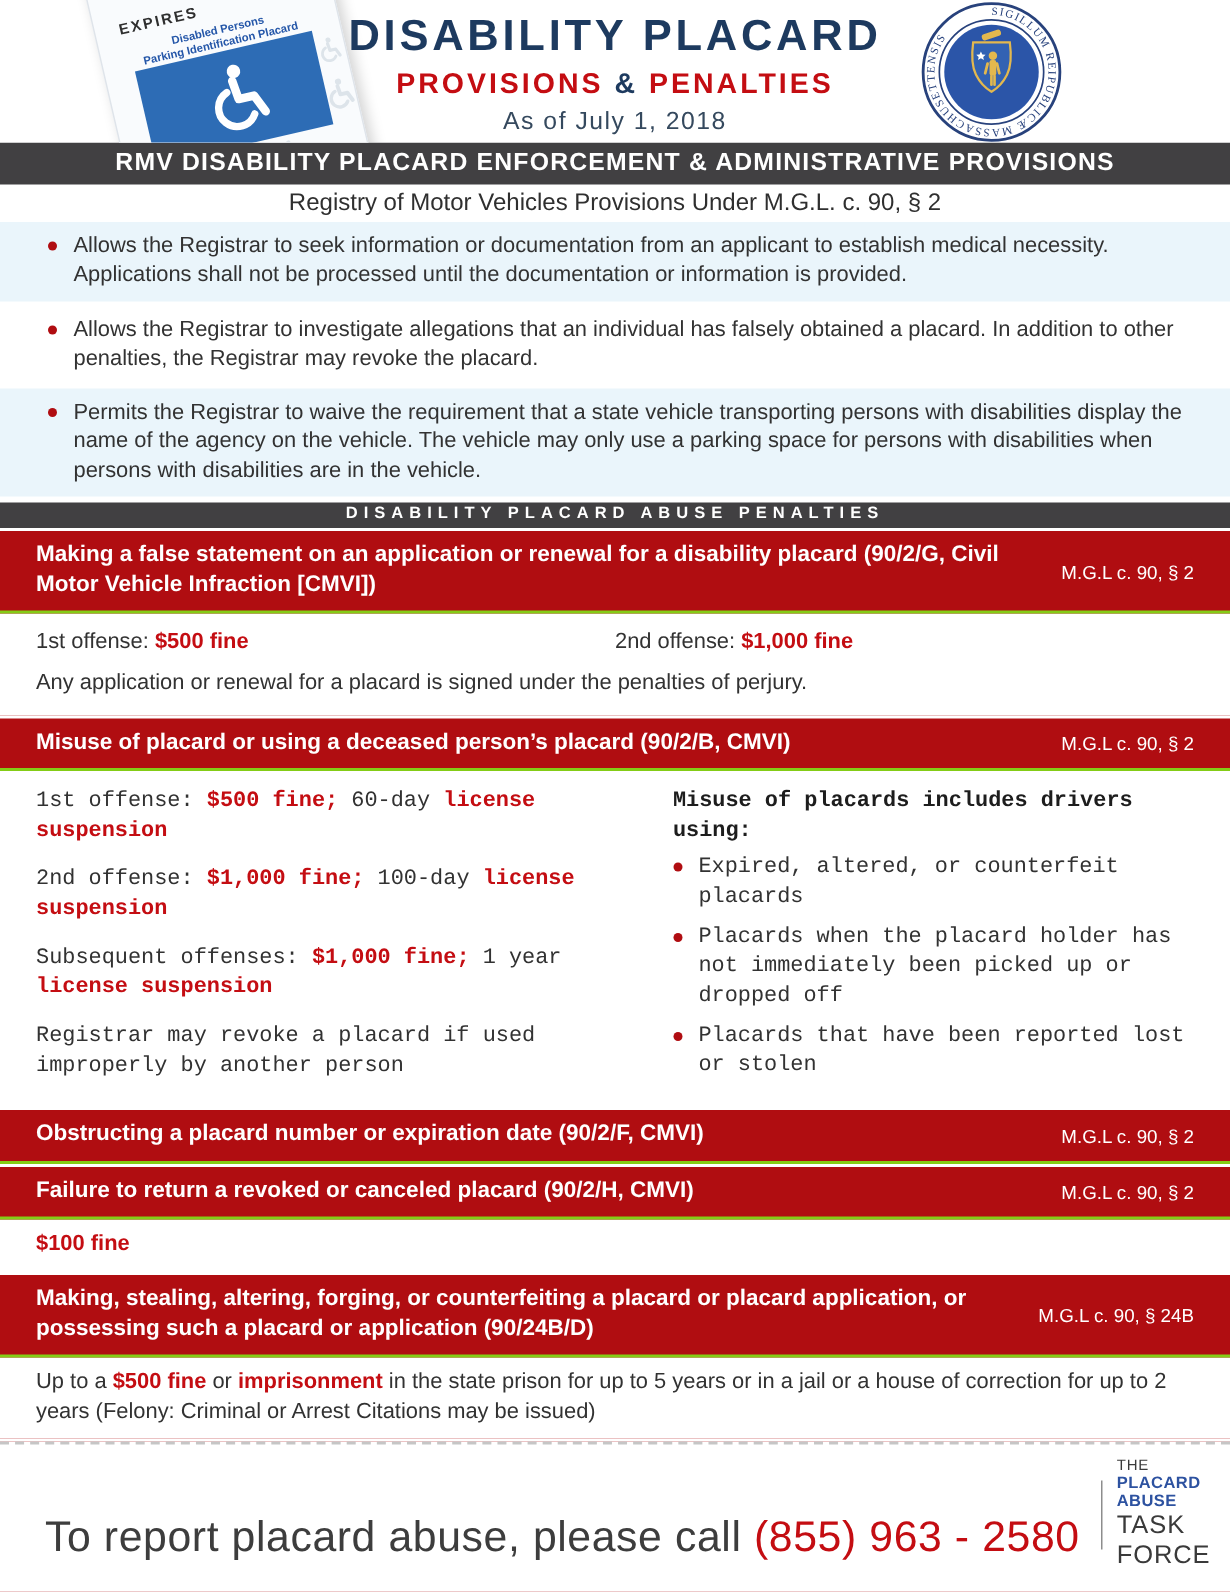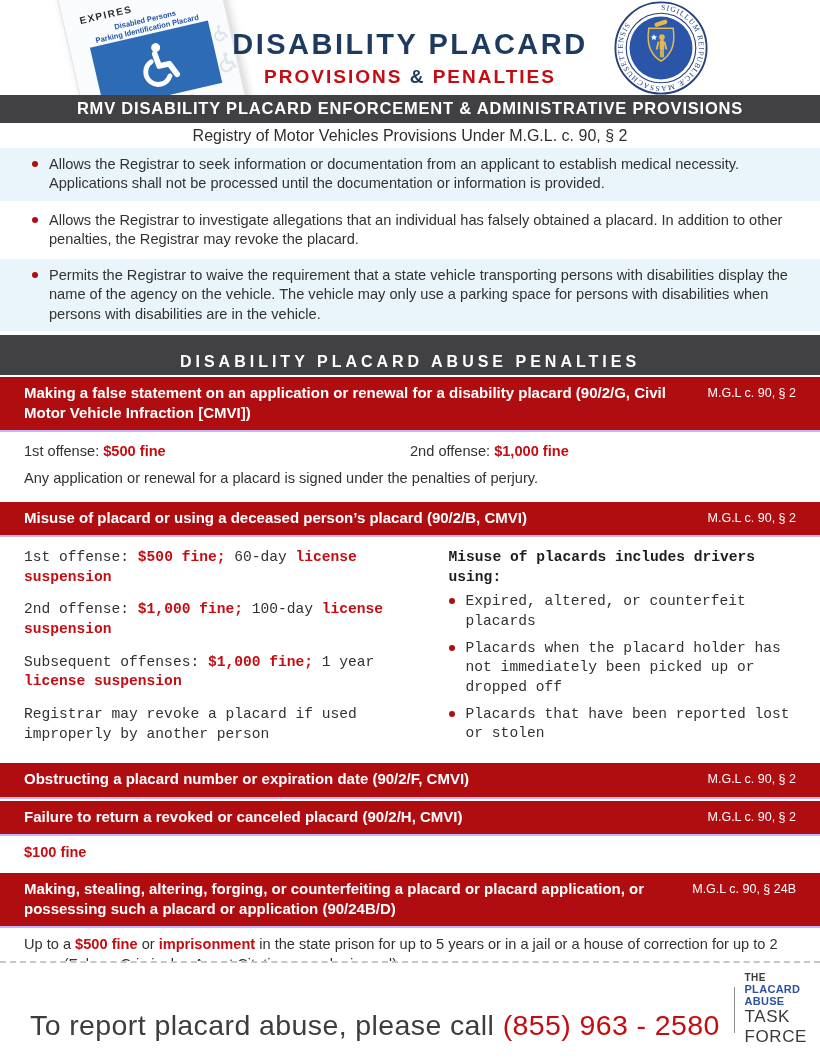--- a/index.html
+++ b/index.html
@@ -17,42 +17,42 @@
 
   
   .masthead{position:relative;height:95px;overflow:hidden;background:#fff;}
   .placard-wrap{position:absolute;left:60px;top:-118px;width:162px;height:240px;transform:rotate(-13deg);}
   .placard-card{position:relative;width:162px;height:240px;background:#f9fbfd;border:1px solid #dfe4ea;box-shadow:3px 4px 9px rgba(0,0,0,.18);}
   .placard-expires{position:absolute;top:118px;left:16px;font-size:10px;font-weight:700;letter-spacing:1.5px;color:#2e2e2e;}
   .placard-title{position:absolute;top:133px;left:0;width:100%;text-align:center;font-size:7.5px;font-weight:700;color:#2456a8;line-height:1.25;}
   .placard-square{position:absolute;top:152px;left:20px;width:121px;height:64px;background:#2d6cb5;display:flex;align-items:center;justify-content:center;color:#fff;}
   .placard-square svg{width:48px;height:48px;}
   .wc-mark{position:absolute;color:#dde4ea;}
-  .masthead-center{position:absolute;left:50%;transform:translateX(-50%);top:28px;width:440px;text-align:center;}
+  .masthead-center{position:absolute;left:50%;transform:translateX(-50%);top:8px;width:440px;text-align:center;}
   .main-title{font-size:29px;font-weight:600;letter-spacing:2.5px;color:var(--navy);}
   .sub-title{margin-top:5px;font-size:19px;font-weight:700;letter-spacing:2px;color:var(--text-red);}
   .sub-title .amp{color:var(--navy);font-weight:600;}
   .date-line{margin-top:4px;font-size:16.5px;color:#35495e;letter-spacing:1px;}
   .seal{position:absolute;right:112px;top:1px;width:94px;height:94px;}
 
   
   .bar-dark{background:var(--charcoal);color:#fff;text-align:center;font-weight:700;}
   .bar-enforcement{font-size:16.5px;letter-spacing:.8px;padding:4px 6px 5px;}
-  .bar-abuse{font-size:16px;letter-spacing:4px;padding:18px 6px 4px;margin-top:4px;}
+  .bar-abuse{font-size:11px;letter-spacing:4px;padding:1px 6px 4px;margin-top:4px;}
 
   .registry-subtitle{text-align:center;font-size:16px;color:#2f2f2f;padding:4px 0 3px;}
 
   
   .provisions{list-style:none;}
   .provisions li{display:flex;padding:7px 22px 7px 32px;margin-bottom:3px;font-size:14.6px;line-height:1.32;color:#323232;}
   .provisions li.alt{background:var(--light-blue);}
   .dot{flex:none;width:6px;height:6px;border-radius:50%;background:var(--bar-red);margin:6px 11px 0 0;}
 
   
-  .red-bar{background:var(--bar-red);color:#fff;display:flex;justify-content:space-between;align-items:flex-start;padding:6px 24px 7px;border-top:2px solid #fff;border-bottom:2px solid #c4b5fd;}
+  .red-bar{background:var(--bar-red);color:#fff;display:flex;justify-content:space-between;align-items:center;padding:6px 24px 7px;border-top:2px solid #fff;border-bottom:2px solid #84cc16;}
   .red-bar-title{font-size:15px;font-weight:700;line-height:1.35;max-width:645px;}
   .red-bar-ref{font-size:12.5px;padding-top:3px;white-space:nowrap;}
   .pbody{padding:7px 24px 8px;font-size:14.6px;line-height:1.35;color:#323232;}
   .seg-red{color:var(--text-red);font-weight:700;}
   .offense-row{display:flex;}
   .offense-row p{width:50%;padding:3px 0 6px;}
   .note{padding:1px 0 3px;}
   .two-col{display:flex;font-family:Liberation Mono, monospace;}
   .col-left{width:55%;padding-right:14px;}
   .col-left p{padding:4px 0 9px;}
@@ -60,21 +60,21 @@
   .col-right-head{font-weight:700;color:#1d1d1d;padding:4px 0 2px;}
   .col-right ul{list-style:none;}
   .col-right li{display:flex;padding:3px 0 4px;}
 
   
   .footer{position:absolute;left:0;right:0;bottom:0;border-top:2px dashed #c6c6c6;display:flex;align-items:center;justify-content:space-between;padding:9px 24px 14px 30px;background:#fff;}
   .call-line{font-size:28.5px;color:#3d3d3d;letter-spacing:.4px;white-space:nowrap;margin-top:32px;}
   .phone{color:var(--text-red);}
   .tf-logo{display:flex;align-items:center;}
   .tf-bar{width:3px;height:46px;background:#8d8d8d;margin:0 9px 0 14px;}
-  .tf-the{font-size:10px;font-weight:700;color:#3a3a3a;letter-spacing:.5px;}
+  .tf-the{font-size:10px;font-weight:400;color:#3a3a3a;letter-spacing:.5px;}
   .tf-pa{font-size:11px;color:var(--logo-blue);font-weight:600;letter-spacing:.3px;}
   .tf-tf{font-size:17px;font-weight:400;color:#3a3a3a;letter-spacing:.6px;}
 </style>
 </head>
 <body>
 
 <svg width="0" height="0" style="position:absolute" aria-hidden="true">
   <symbol id="wc" viewBox="0 0 64 64">
     <circle cx="36" cy="9" r="6" fill="currentColor"></circle>
     <path d="M33 17 l2 17 h14 l7 16" stroke="currentColor" stroke-width="7.5" stroke-linecap="round" stroke-linejoin="round" fill="none"></path>

